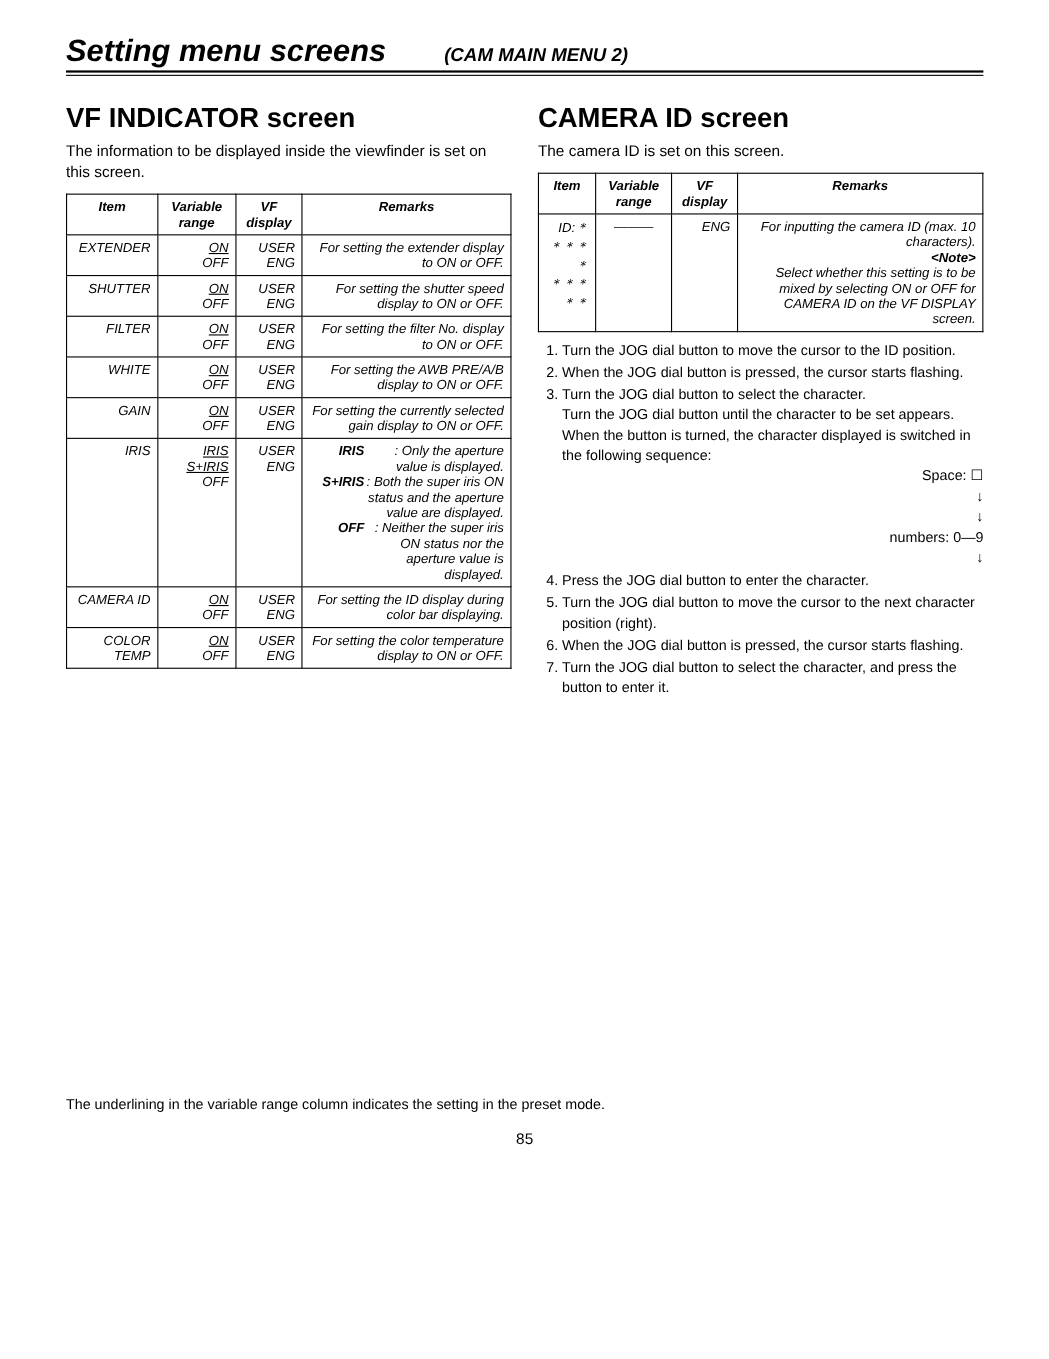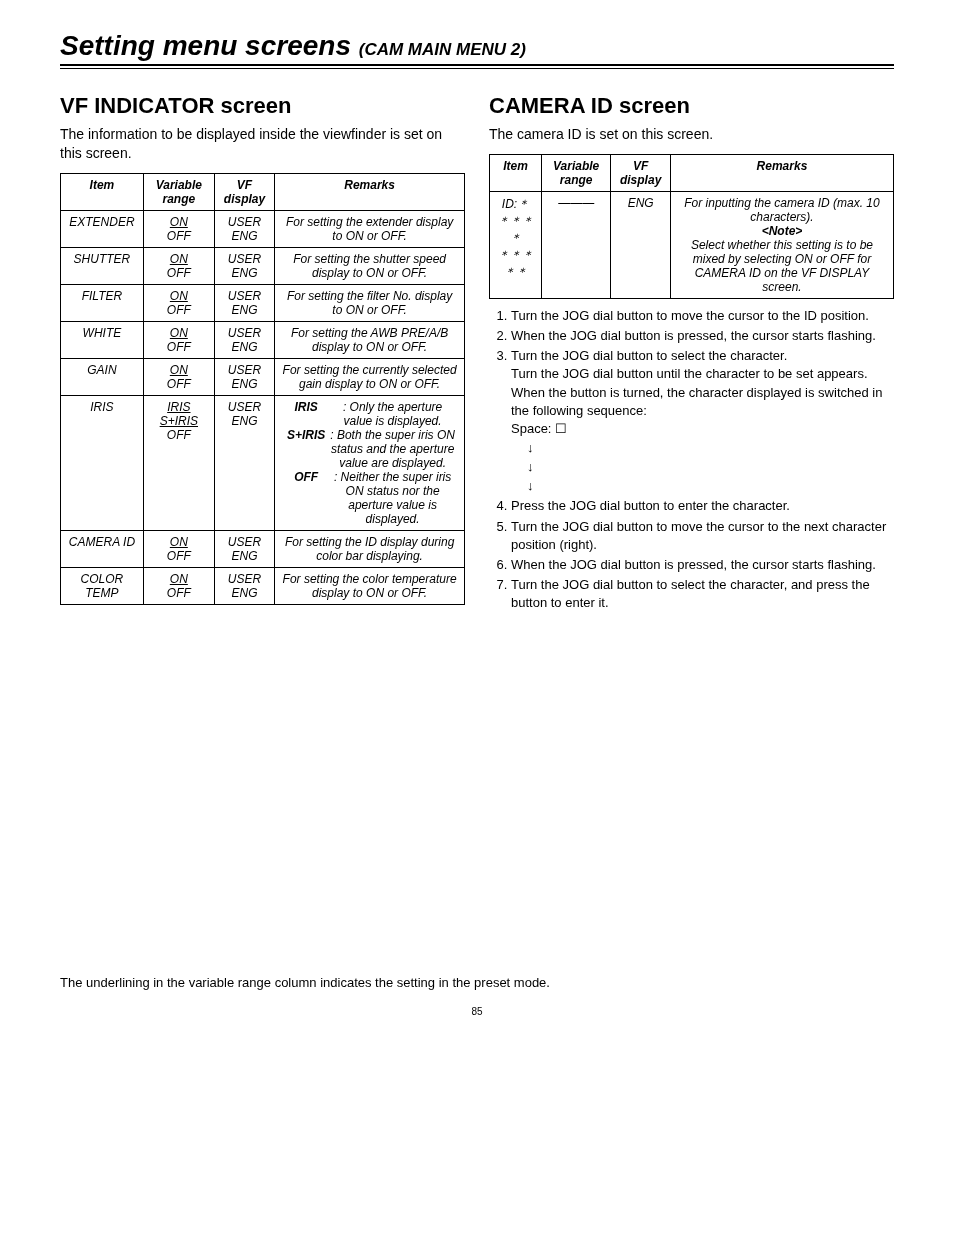--- a/index.html
+++ b/index.html
@@ -20,57 +20,58 @@
     font-family: Helvetica, Arial, sans-serif;
     font-style: italic;
     font-weight: bold;
     font-size: 28px;
     margin: 0 0 2px 0;
   }
   .title-line .sub {
     font-style: italic;
     font-weight: bold;
     font-size: 17px;
+    margin-left: 45px;
   }
   .title-rules {
     border-top: 2px solid #000;
     height: 2px;
     border-bottom: 1px solid #000;
     margin-bottom: 24px;
   }
   .cols {
     display: flex;
     gap: 24px;
     align-items: flex-start;
   }
   .col {
     flex: 1 1 0;
     min-width: 0;
   }
   h2.section {
-    font-size: 22px;
+    font-size: 25px;
     font-weight: bold;
     margin: 0 0 6px 0;
   }
   p.lead {
     font-size: 14px;
     margin: 0 0 10px 0;
     line-height: 1.35;
   }
   table.spec {
     border-collapse: collapse;
     width: 100%;
     font-size: 12px;
     font-style: italic;
   }
   table.spec th, table.spec td {
     border: 1px solid #000;
     padding: 4px 6px;
     vertical-align: top;
-    text-align: center;
+    text-align: right;
   }
   table.spec th {
     font-weight: bold;
     text-align: center;
   }
   .u {
     text-decoration: underline;
   }
   .iris-block .lbl {
     display: inline-block;
@@ -88,31 +89,32 @@
     padding-left: 22px;
     line-height: 1.4;
   }
   ol.steps li {
     margin-bottom: 2px;
   }
   .seq-block {
     margin-left: 0;
     font-size: 13px;
     line-height: 1.45;
+    text-align: right;
   }
   .seq-block .arrow {
     padding-left: 16px;
   }
   .footer-note {
     font-size: 13px;
     margin-top: 360px;
   }
   .page-num {
     text-align: center;
-    font-size: 10px;
+    font-size: 14px;
     margin-top: 16px;
   }
   .vr-cell div { white-space: nowrap; }
 </style>
 </head>
 <body>
 
 <div class="page">
 
   <div class="title-line">
@@ -285,20 +287,21 @@
       <ol class="steps">
         <li>Turn the JOG dial button to move the cursor to the ID position.</li>
         <li>When the JOG dial button is pressed, the cursor starts flashing.</li>
         <li>
           <span>Turn the JOG dial button to select the character.</span><br>
           <span>Turn the JOG dial button until the character to be set appears. When the button is turned, the character displayed is switched in the following sequence:</span>
           <div class="seq-block">
             <div>Space: ☐</div>
             <div class="arrow">↓</div>
             <div class="arrow">↓</div>
+            <div>numbers: 0—9</div>
             <div class="arrow">↓</div>
           </div>
         </li>
         <li>Press the JOG dial button to enter the character.</li>
         <li>Turn the JOG dial button to move the cursor to the next character position (right).</li>
         <li>When the JOG dial button is pressed, the cursor starts flashing.</li>
         <li>Turn the JOG dial button to select the character, and press the button to enter it.</li>
       </ol>
     </div>
   </div>

